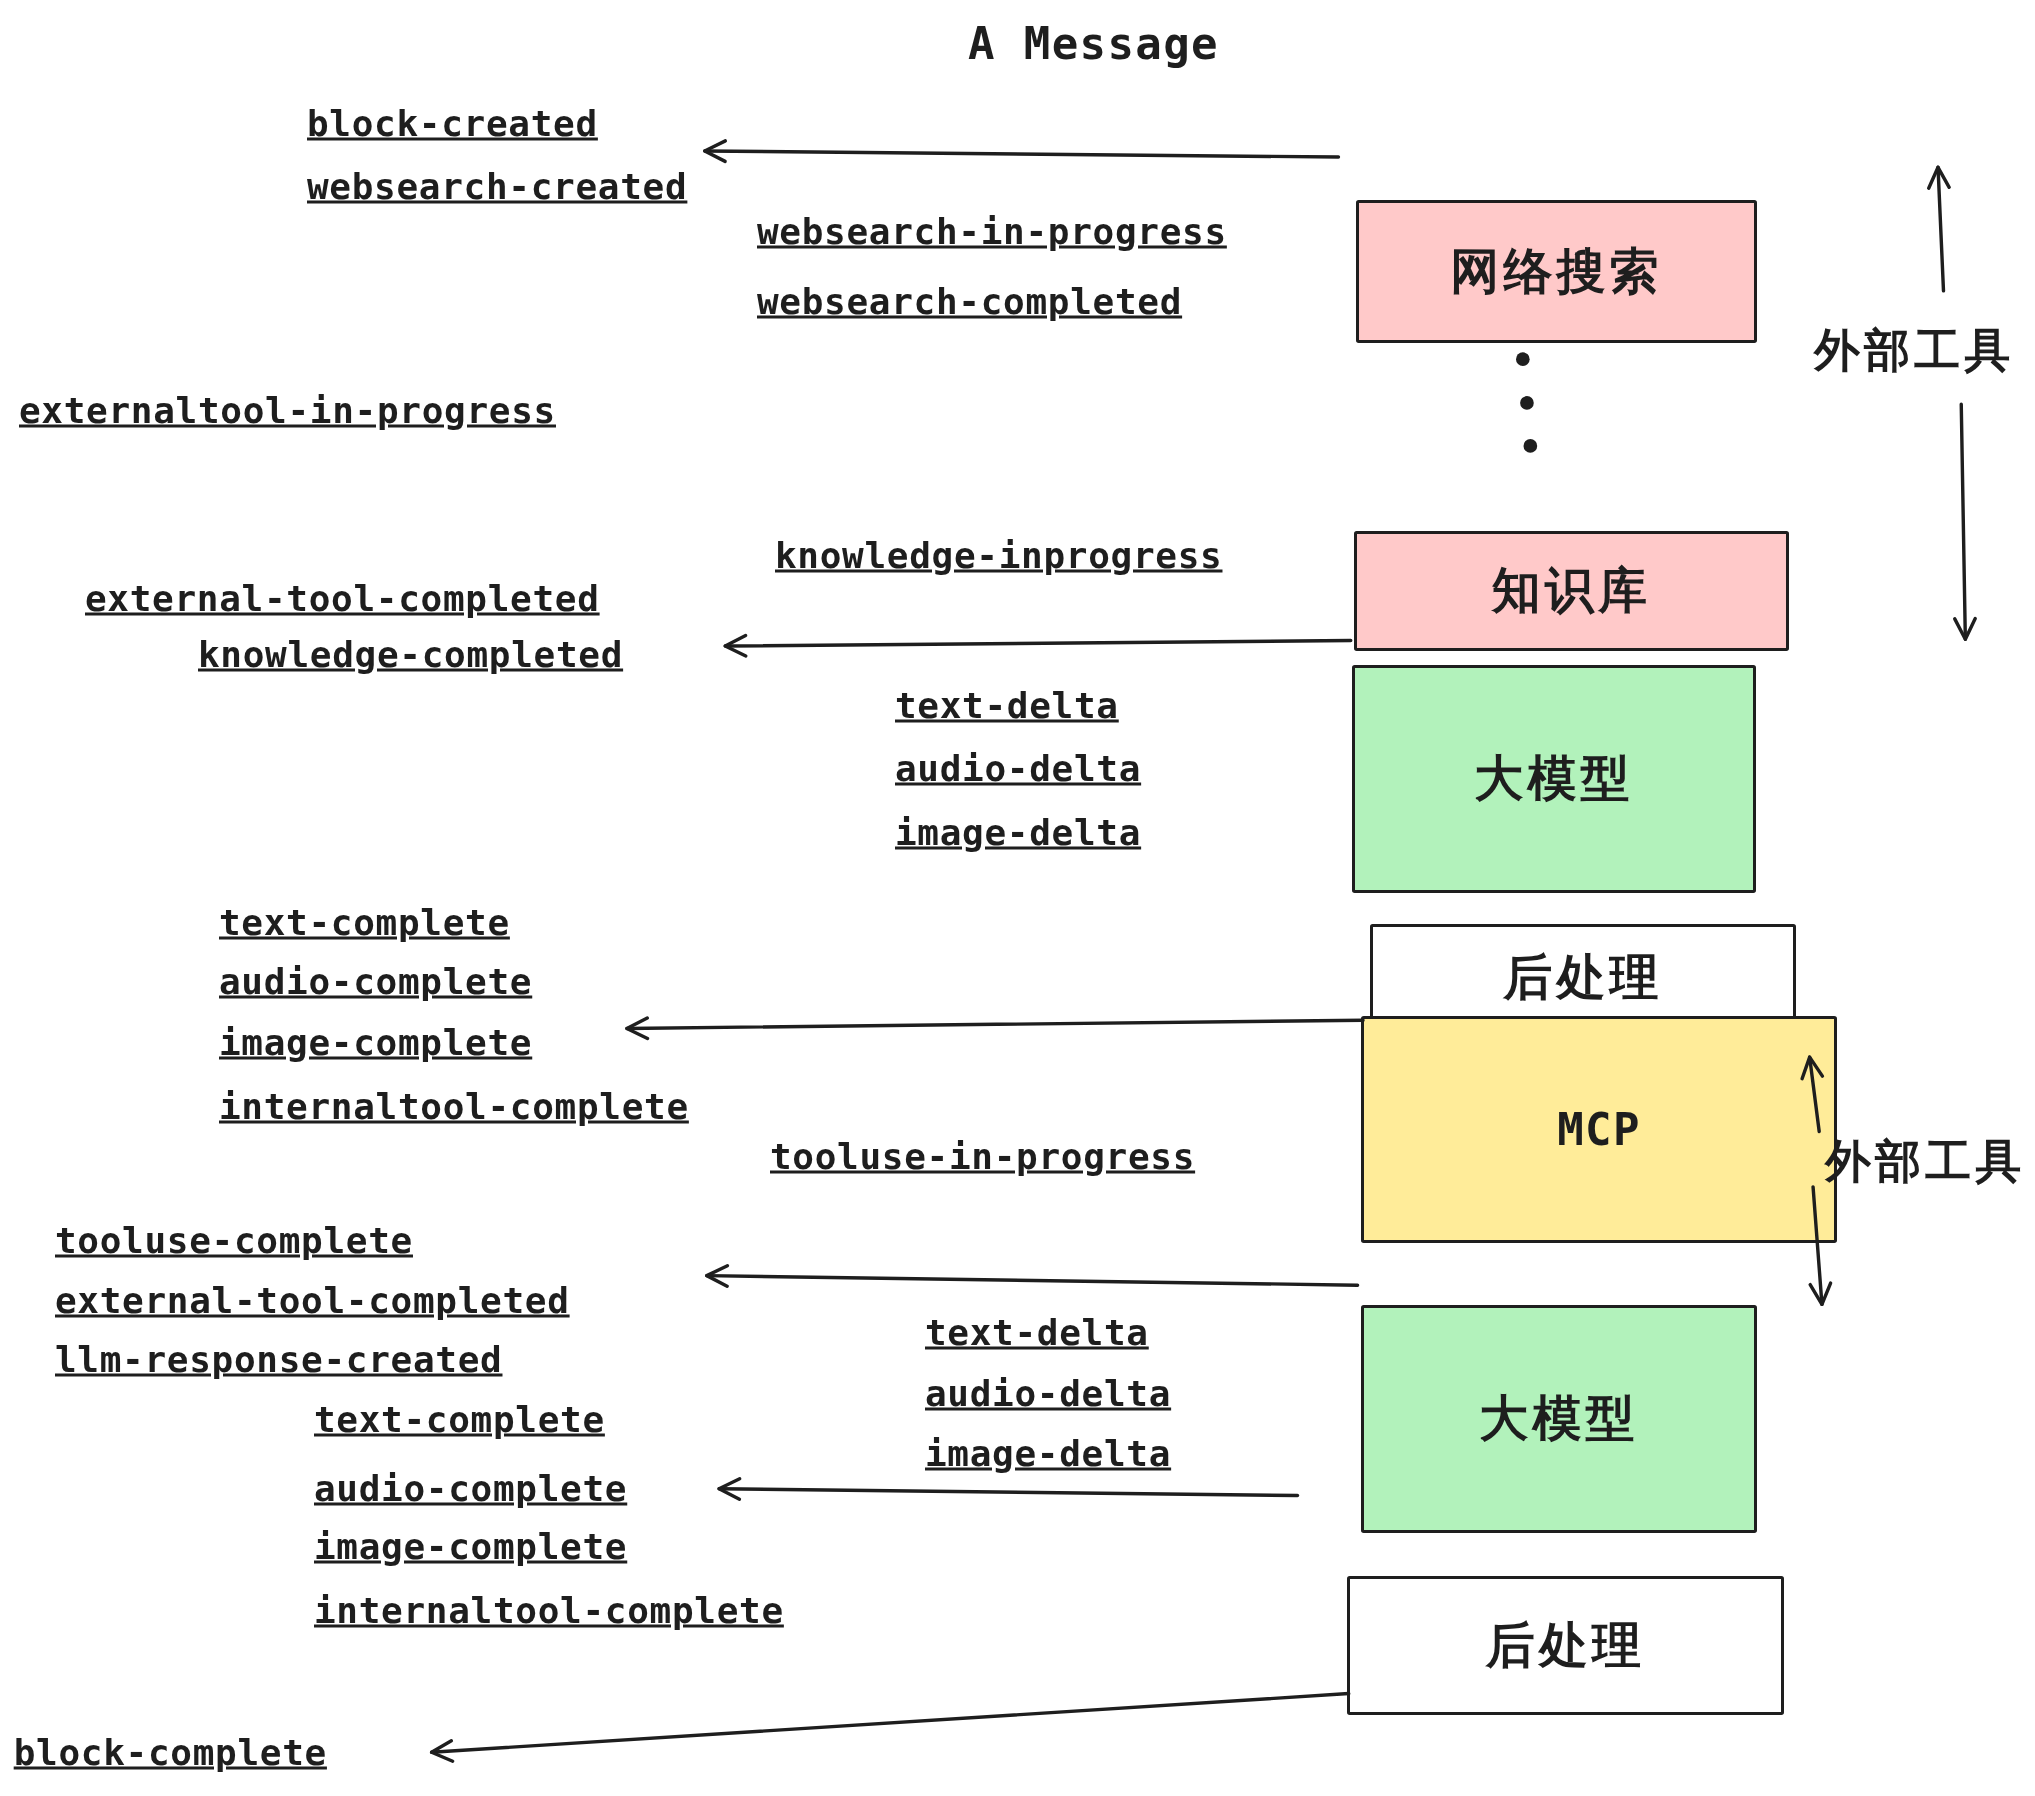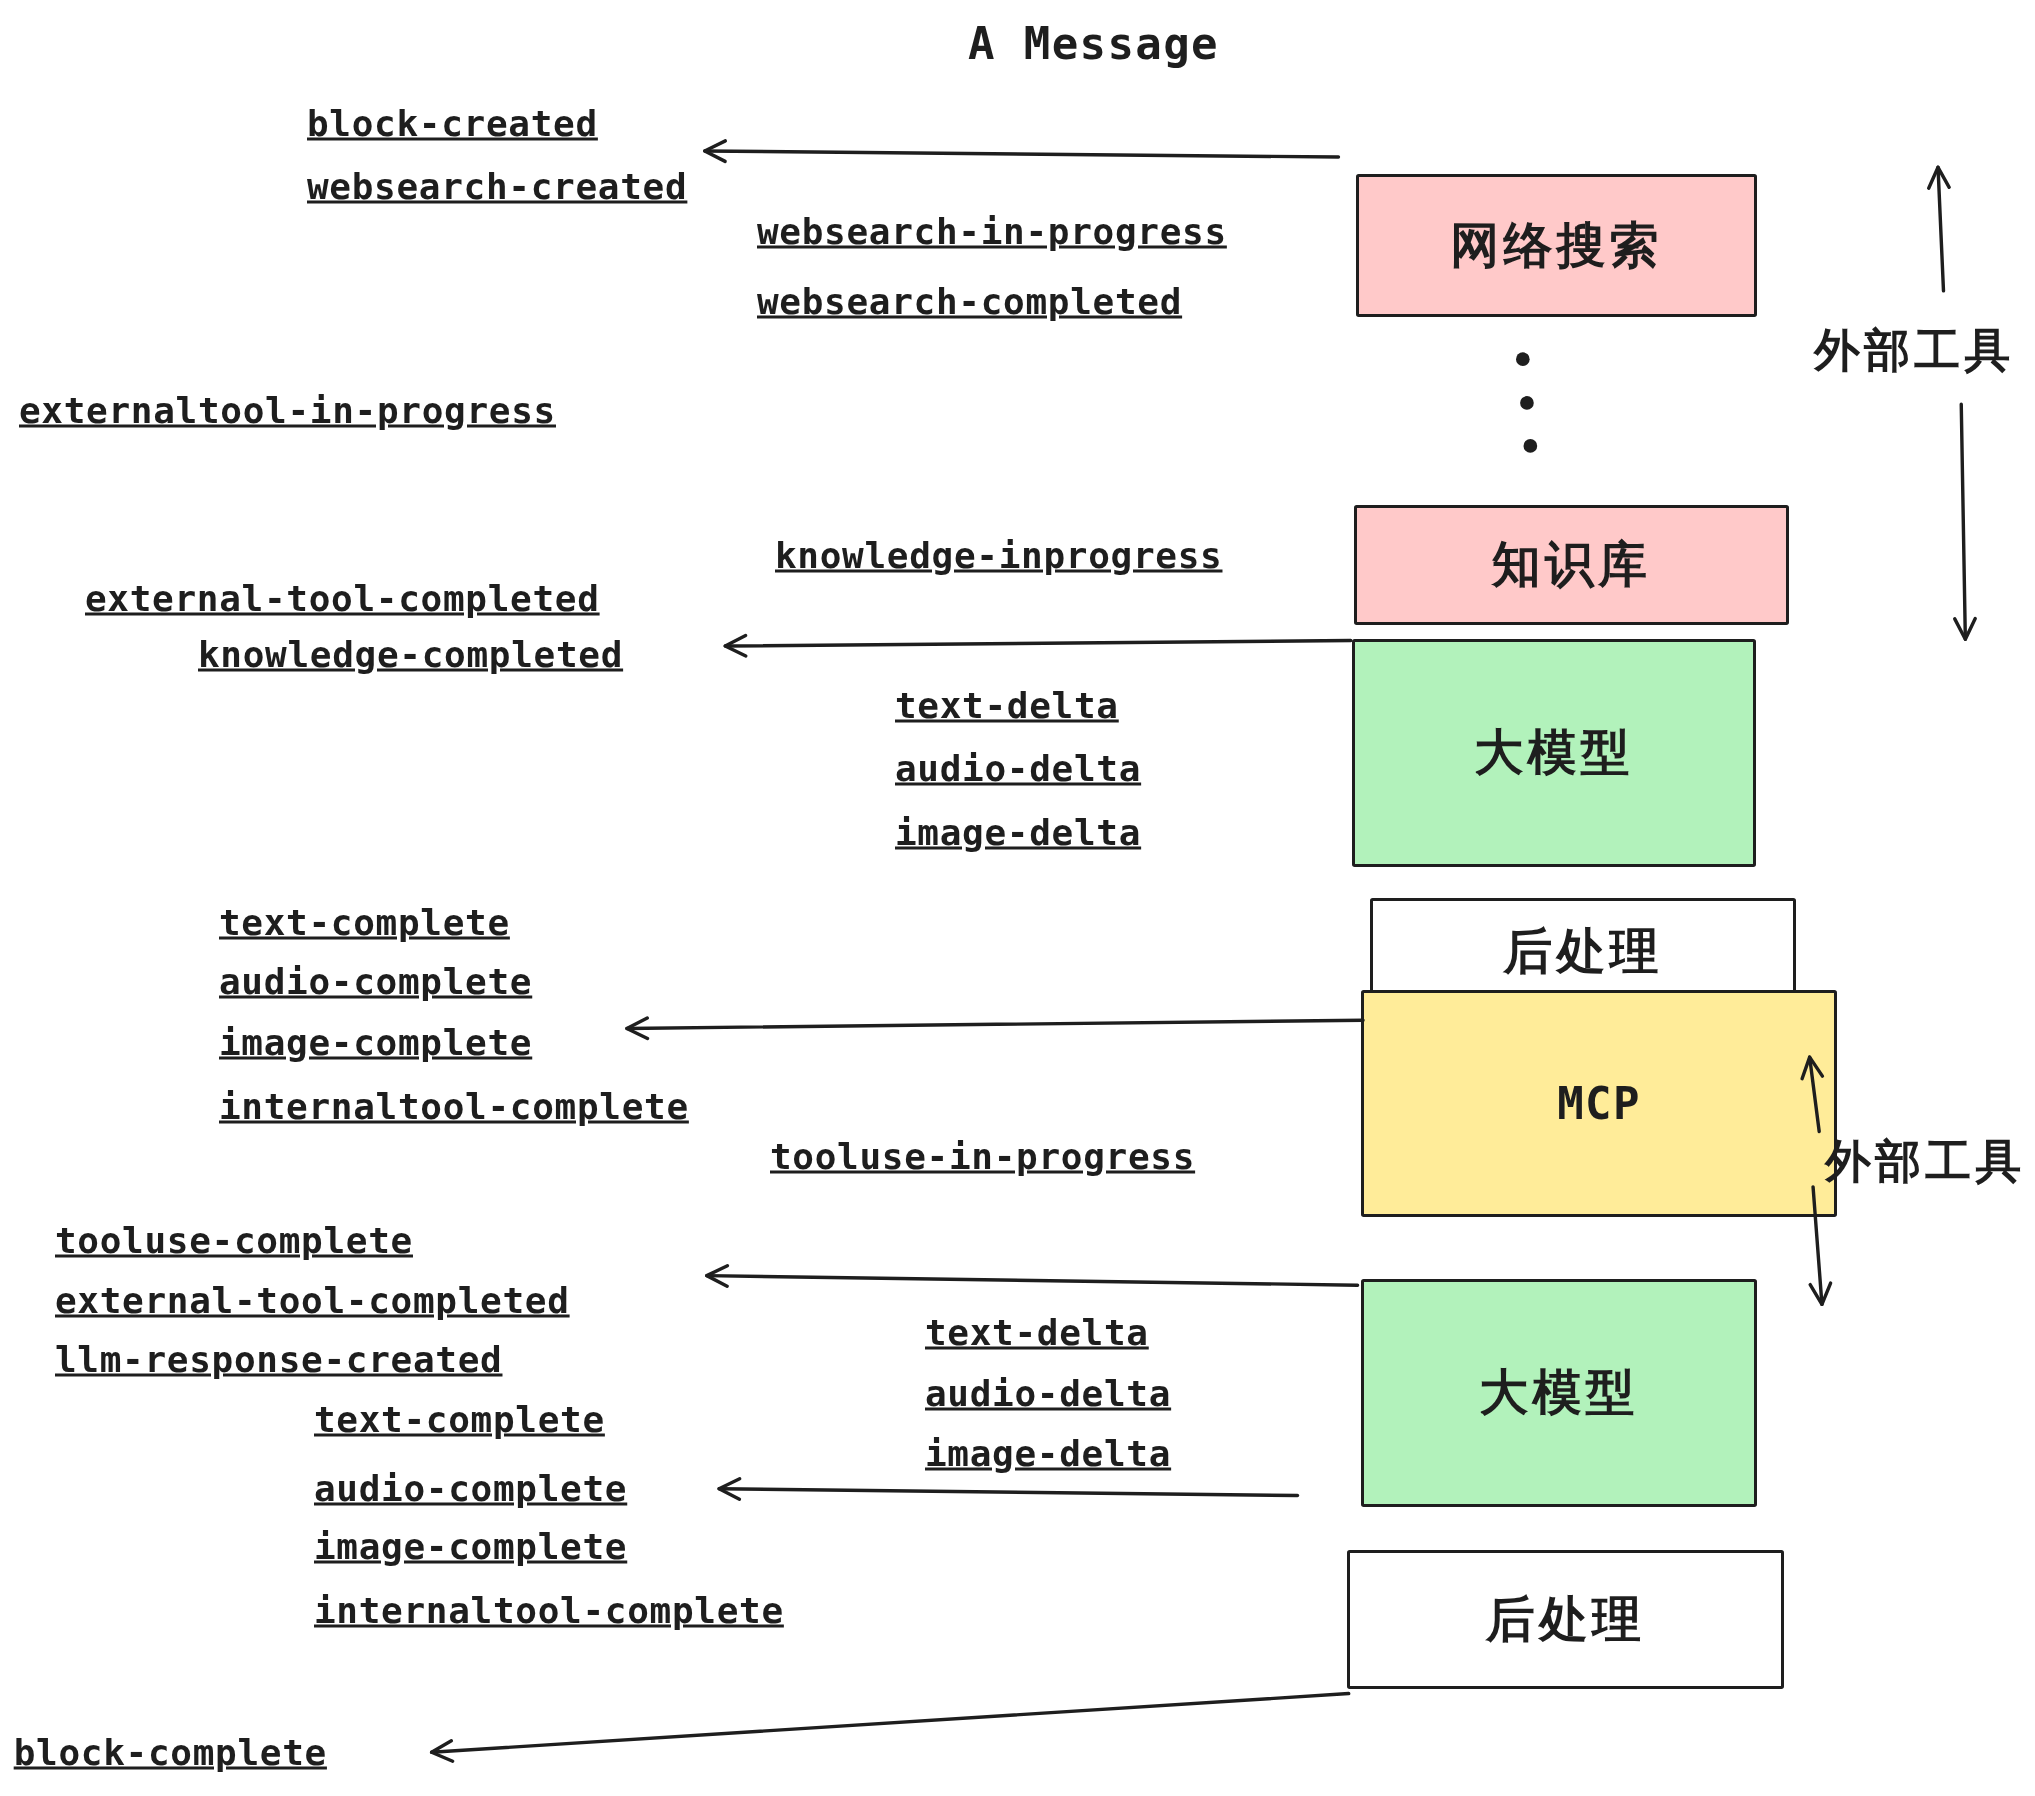--- a/index.html
+++ b/index.html
@@ -14,21 +14,21 @@
   .title{
     position:absolute;transform:translateY(-50%);font-size:44px;font-weight:bold;
     letter-spacing:1.4px;white-space:nowrap;
   }
   .ev{
     position:absolute;transform:translateY(-50%);font-size:36px;font-weight:bold;
     letter-spacing:0.7px;white-space:nowrap;text-decoration:underline;
   }
   .box{
     position:absolute;border:3.4px solid var(--ink);border-radius:2.7px;
-    display:flex;align-items:center;justify-content:center;box-sizing:border-box;
+    display:flex;align-items:center;justify-content:center;box-sizing:border-box;margin-top:26px;
   }
   .box.pink{background:var(--box-pink);}
   .box.green{background:var(--box-green);}
   .box.yellow{background:var(--box-yellow);}
   .box.white{background:var(--box-white);}
   .box .lbl{
     font-family:"DejaVu Sans",sans-serif;font-size:49px;font-weight:600;
     letter-spacing:4.1px;white-space:nowrap;
   }
   .box.mono .lbl{

